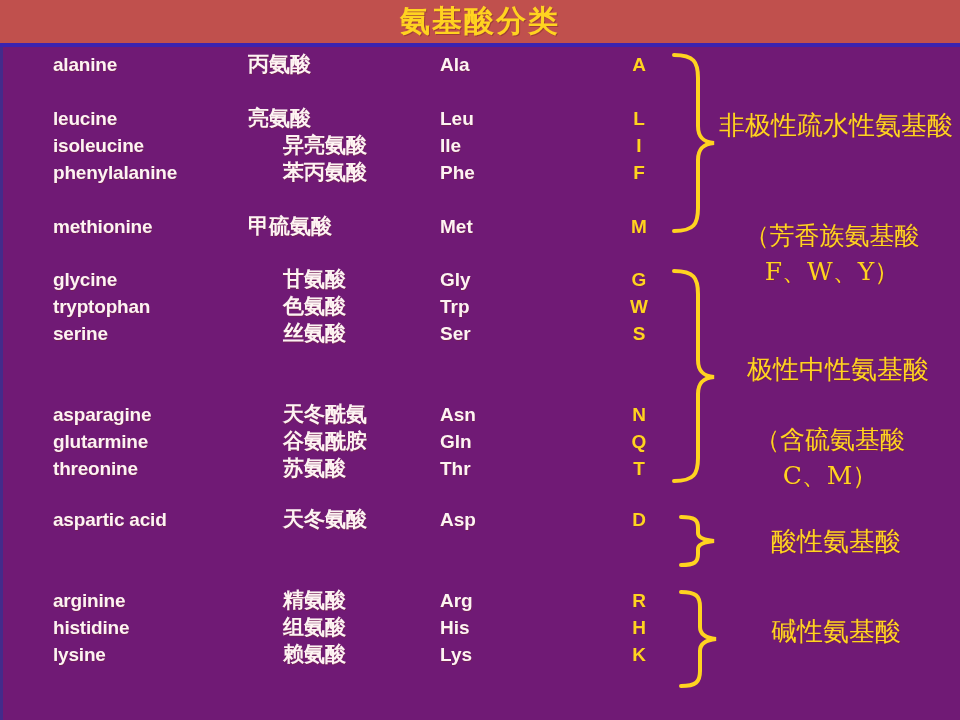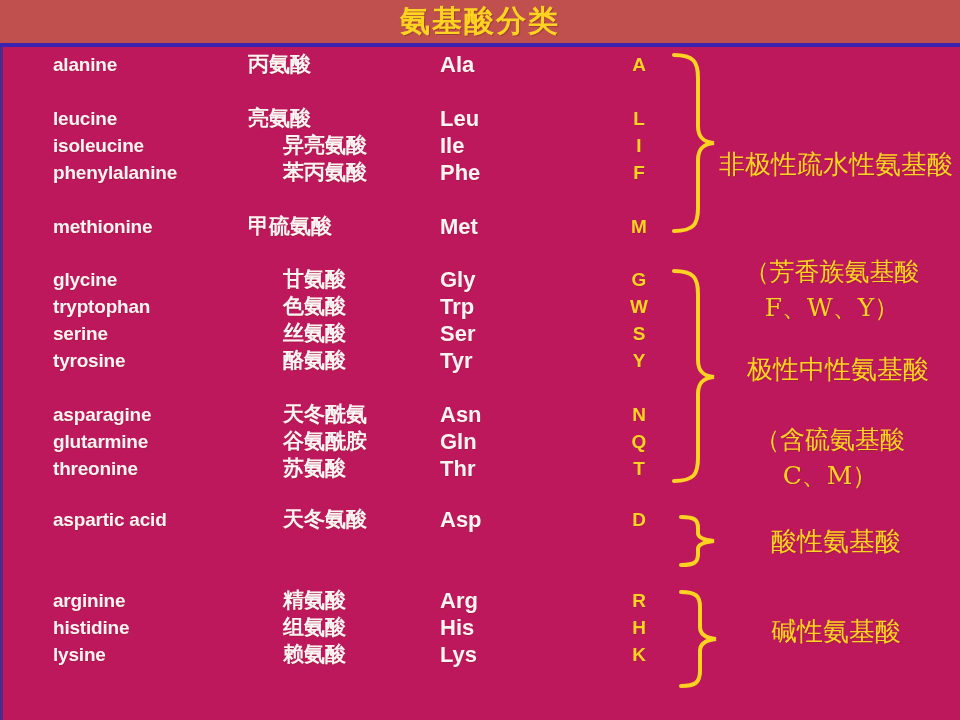--- a/index.html
+++ b/index.html
@@ -12,21 +12,21 @@
     background: #c0504d;
     font-family: "Liberation Sans", sans-serif;
     overflow: hidden;
     position: relative;
   }
   #slide {
     position: absolute;
     left: 0; top: 0;
     width: 960px;
     height: 720px;
-    background: #be185d;
+    background: #701a75;
     overflow: hidden;
   }
   
   .left-edge {
     position: absolute;
     left: 0; top: 0;
     width: 3px; height: 720px;
     background: #3b2f8f;
     opacity: .85;
   }
@@ -87,21 +87,21 @@
     left: 248px;
     font-size: 21px;
     font-family: "DejaVu Sans", "Liberation Sans", sans-serif;
   }
   .c-chn.ind {
     left: 258px;
     margin-left: 25px;
   }
   .c-abbr {
     left: 440px;
-    font-size: 22px;
+    font-size: 19px;
   }
   .c-let {
     left: 624px;
     width: 30px;
     text-align: center;
     font-size: 19px;
     color: #ffd320;
     text-shadow: 0.5px 0.5px 0 rgba(120,40,30,.35);
   }
   .c-let.shift-cys {
@@ -188,26 +188,20 @@
       <span class="c-chn ind">色氨酸</span>
       <span class="c-abbr">Trp</span>
       <span class="c-let">W</span>
     </div>
     <div class="row" style="top:273px">
       <span class="c-eng">serine</span>
       <span class="c-chn ind">丝氨酸</span>
       <span class="c-abbr">Ser</span>
       <span class="c-let">S</span>
     </div>
-    <div class="row" style="top:300px">
-      <span class="c-eng">tyrosine</span>
-      <span class="c-chn ind">酪氨酸</span>
-      <span class="c-abbr">Tyr</span>
-      <span class="c-let">Y</span>
-    </div>
     <div class="row" style="top:354px">
       <span class="c-eng">asparagine</span>
       <span class="c-chn ind">天冬酰氨</span>
       <span class="c-abbr">Asn</span>
       <span class="c-let">N</span>
     </div>
     <div class="row" style="top:381px">
       <span class="c-eng">glutarmine</span>
       <span class="c-chn ind">谷氨酰胺</span>
       <span class="c-abbr">Gln</span>
@@ -264,22 +258,22 @@
       <path d="M5 3 C19 3 22 6 22 14 L22 19 C22 24 28 26 38 27 C28 28 22 30 22 35 L22 40 C22 48 19 51 5 51" stroke="#ffd320" stroke-width="4" stroke-linecap="round" fill="none"></path>
     </svg>
   </div>
 
   <div class="brace" style="left:676px; top:589px; width:46px; height:100px;">
     <svg width="46" height="100" viewBox="0 0 46 100" fill="none">
       <path d="M5 3 C20 3 24 7 24 18 L24 38 C24 46 30 49 40 50 C30 51 24 54 24 62 L24 82 C24 93 20 97 5 97" stroke="#ffd320" stroke-width="4" stroke-linecap="round" fill="none"></path>
     </svg>
   </div>
 
-  <div class="glabel main" style="left:718px; top:108px; width:236px;margin-top:39px;">非极性疏水性氨基酸</div>
-  <div class="glabel sub" style="left:708px; top:218px; width:248px;margin-top:36px;">（芳香族氨基酸
+  <div class="glabel main" style="left:718px; top:108px; width:236px;">非极性疏水性氨基酸</div>
+  <div class="glabel sub" style="left:708px; top:218px; width:248px;">（芳香族氨基酸
 F、W、Y）</div>
 
   <div class="glabel main" style="left:716px; top:352px; width:244px;">极性中性氨基酸</div>
   <div class="glabel sub" style="left:708px; top:422px; width:244px;">（含硫氨基酸
 C、M）</div>
 
   <div class="glabel main" style="left:726px; top:524px; width:220px;">酸性氨基酸</div>
 
   <div class="glabel main" style="left:726px; top:614px; width:220px;">碱性氨基酸</div>
 

